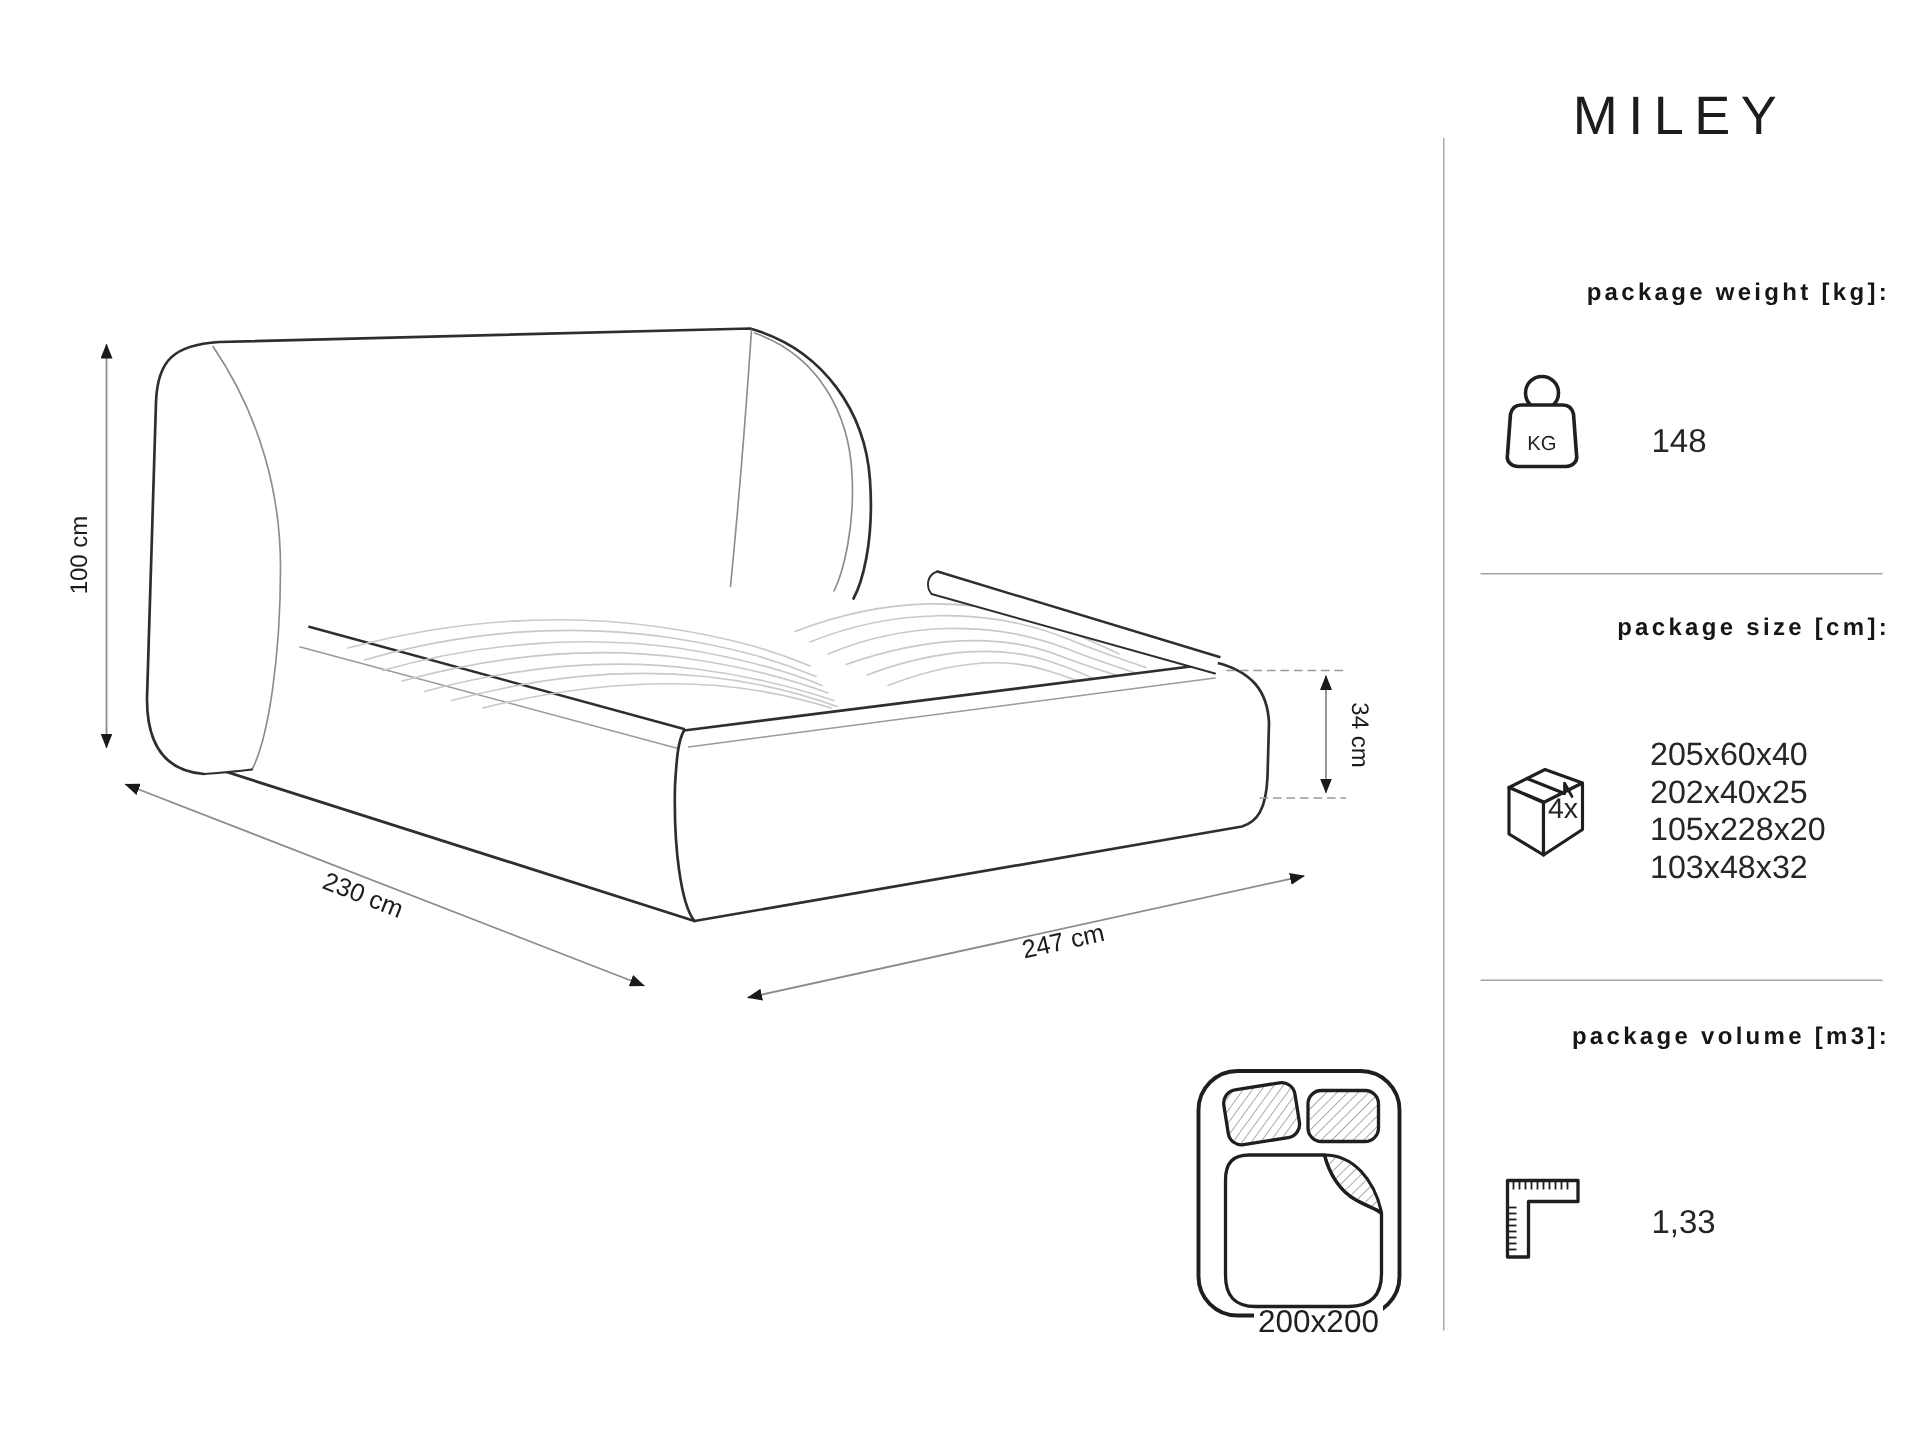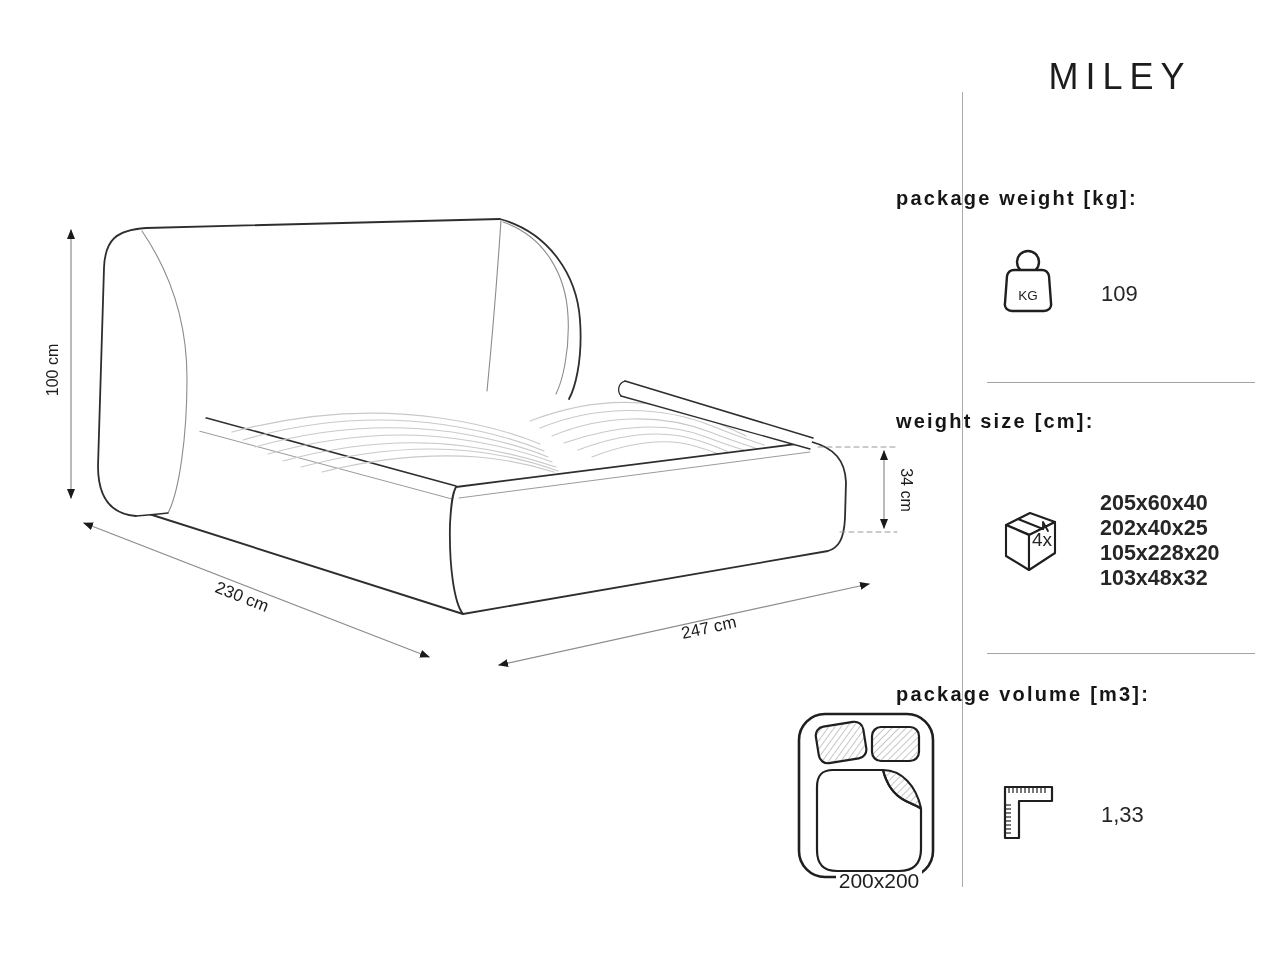--- a/index.html
+++ b/index.html
@@ -2,30 +2,30 @@
 <html><head>
 <meta charset="utf-8">
 <style>
   html,body{margin:0;padding:0;background:#ffffff;}
   body{width:1280px;height:960px;position:relative;overflow:hidden;
        font-family:"Liberation Sans", sans-serif;color:#1c1c1c;}
   #drawing-svg{position:absolute;left:0;top:0;}
   .abs{position:absolute;}
   .panel-title{left:957px;top:56px;width:326px;text-align:center;
       font-size:36px;font-weight:400;letter-spacing:7px;color:#1c1c1c;}
-  .panel-heading{left:896px;width:322px;text-align:left;
-      font-size:20px;font-weight:700;letter-spacing:2.2px;color:#161616;}
+  .panel-heading{left:938px;width:322px;text-align:right;
+      font-size:16px;font-weight:700;letter-spacing:2.2px;color:#161616;}
   .h-weight{top:187px;}
   .h-size{top:410px;}
   .h-volume{top:683px;}
   .panel-value{font-size:22px;color:#262626;}
   .v-weight{left:1101px;top:281px;}
   .v-volume{left:1101px;top:802px;text-align:right;}
   .count-label{left:1032px;top:529px;font-size:19px;color:#262626;}
-  .size-list{left:1100px;top:491px;font-size:21.5px;line-height:25px;color:#262626;font-weight:bold;}
+  .size-list{left:1100px;top:491px;font-size:21.5px;line-height:25px;color:#262626;}
   .vline{left:962px;top:92px;width:1px;height:795px;background:#ababab;}
   .hline{left:987px;width:268px;height:1px;background:#a3a3a3;}
   .hl-1{top:382px;}
   .hl-2{top:653px;}
 </style>
 </head>
 <body>
 
 <svg id="drawing-svg" width="1280" height="960" viewBox="0 0 1280 960" xmlns="http://www.w3.org/2000/svg">
   <defs>
@@ -168,25 +168,25 @@
         <line x1="1006" y1="833" x2="1011" y2="833"></line>
     </g>
   </g>
 </svg>
 
 <div class="abs vline"></div>
 
 <div class="abs panel-title">MILEY</div>
 
 <div class="abs panel-heading h-weight">package weight [kg]:</div>
-<div class="abs panel-value v-weight">109</div>
+<div class="abs panel-value v-weight">148</div>
 
 <div class="abs hline hl-1"></div>
 
-<div class="abs panel-heading h-size">weight size [cm]:</div>
+<div class="abs panel-heading h-size">package size [cm]:</div>
 <div class="abs count-label">4x</div>
 <div class="abs size-list">
   <div>205x60x40</div>
   <div>202x40x25</div>
   <div>105x228x20</div>
   <div>103x48x32</div>
 </div>
 
 <div class="abs hline hl-2"></div>
 

